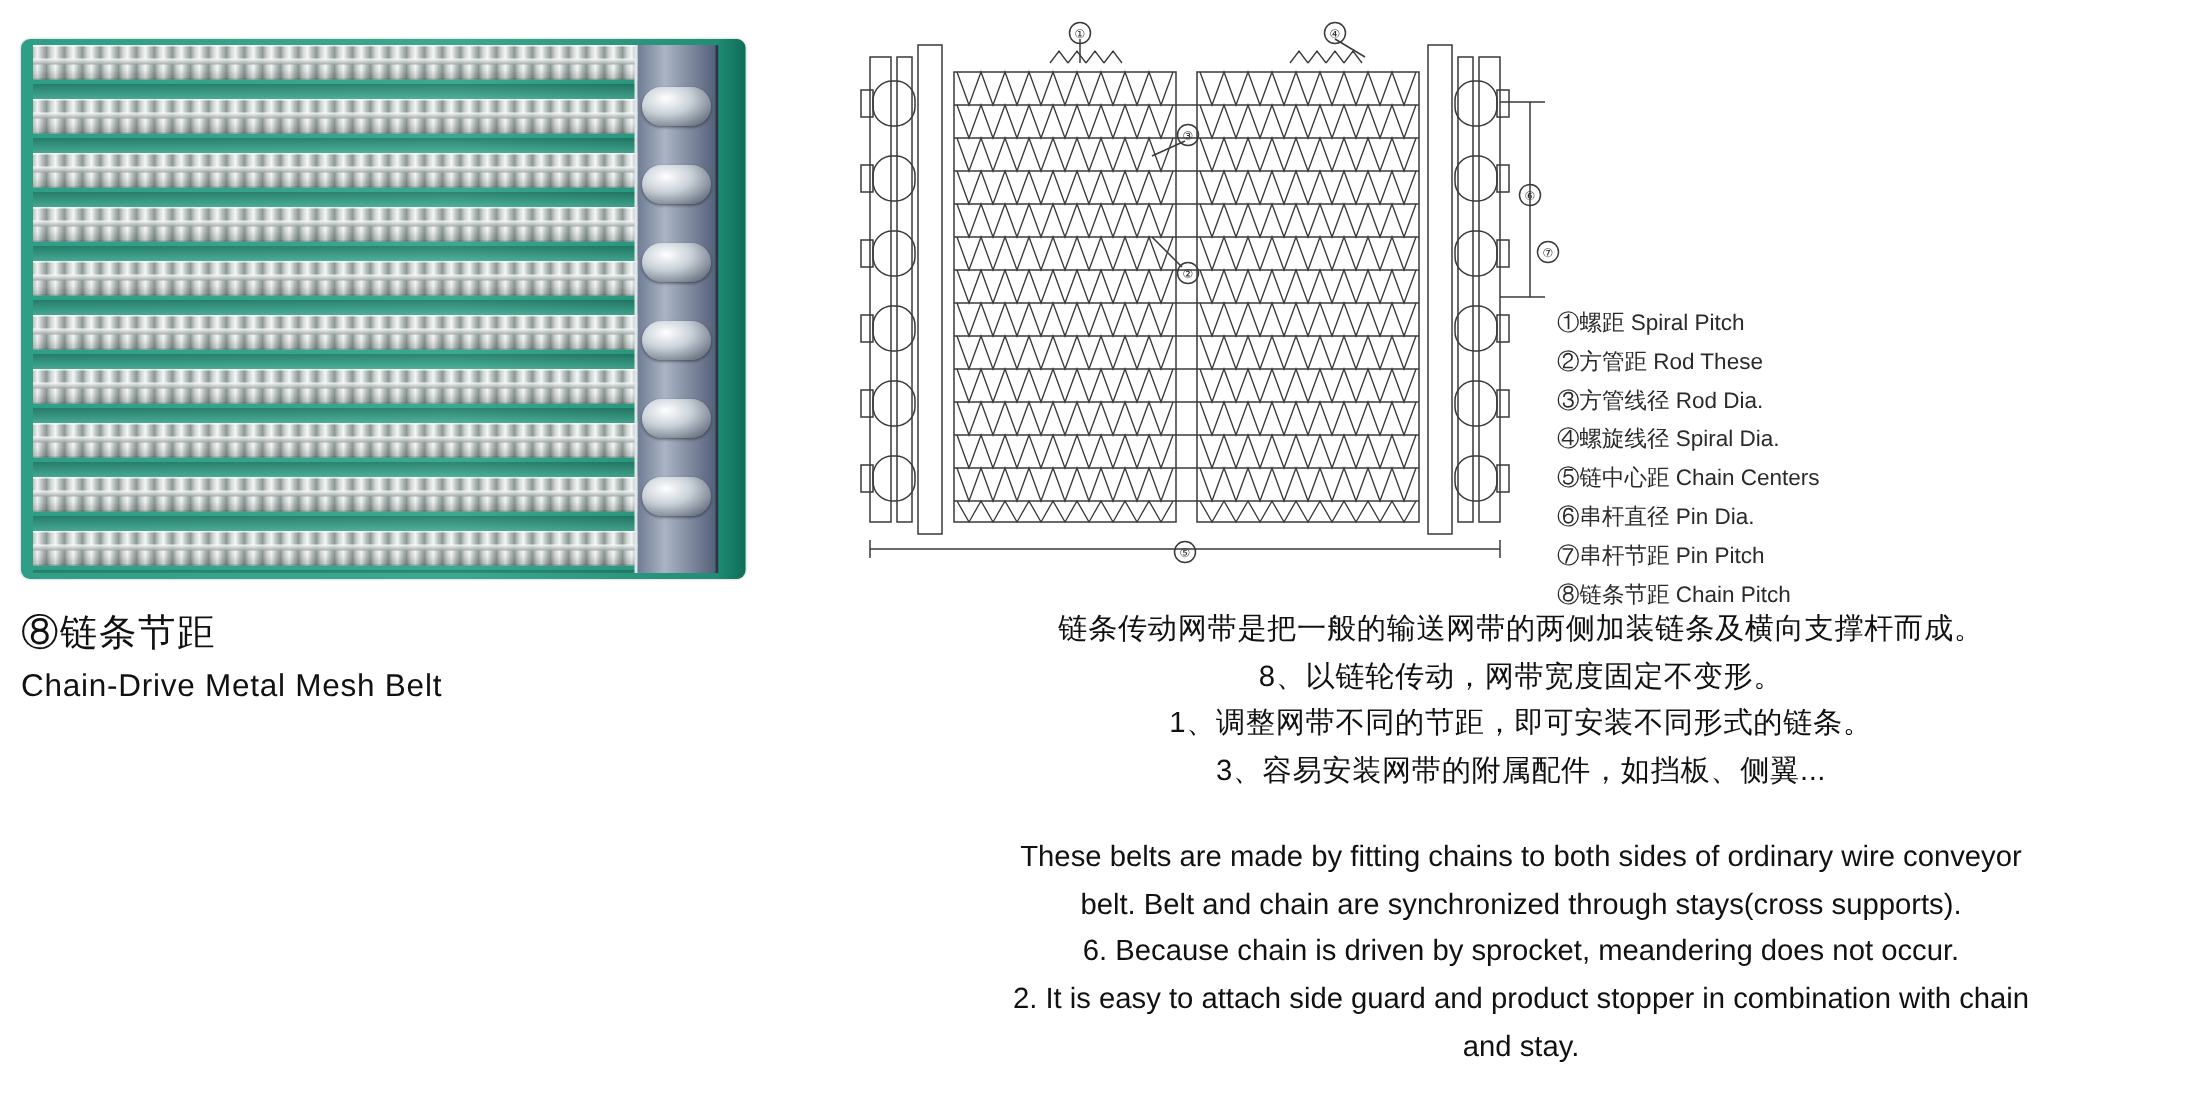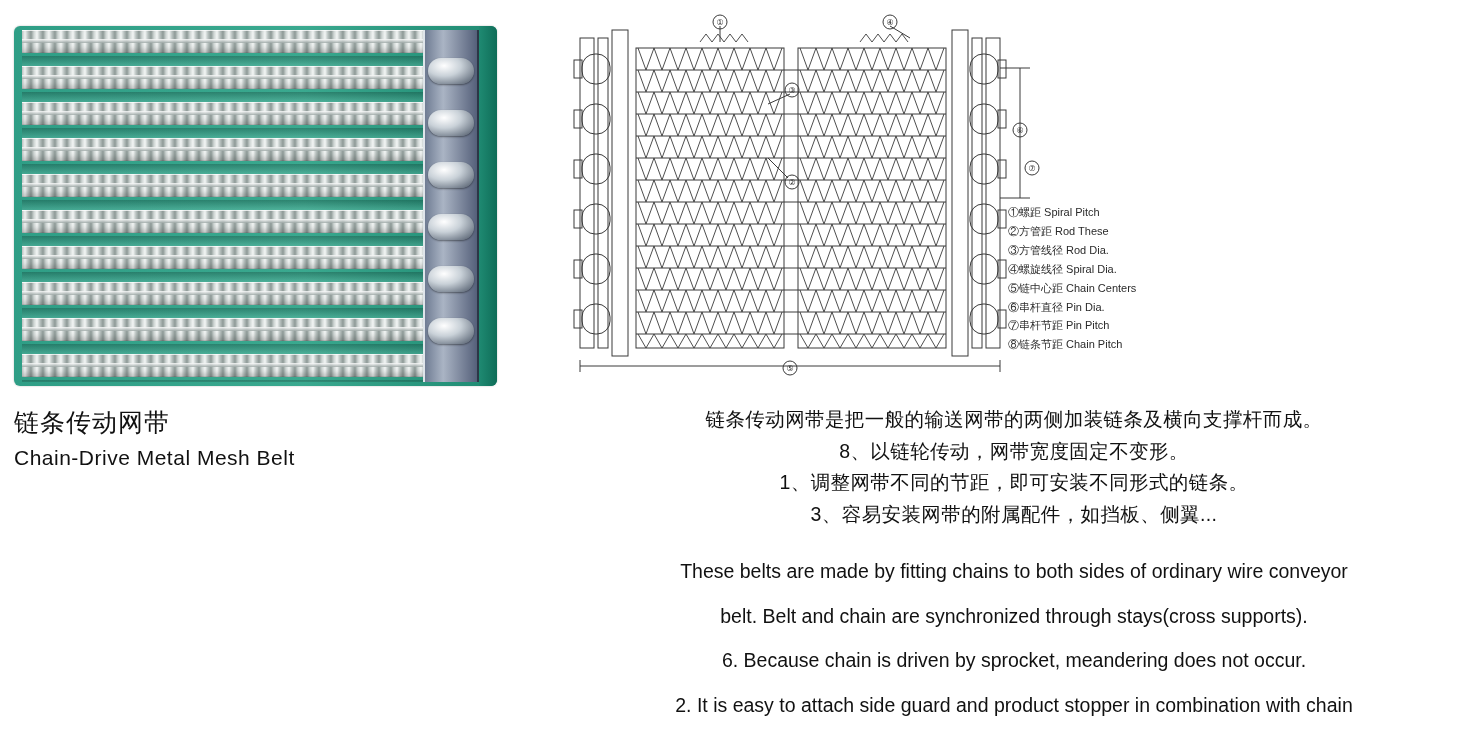--- a/index.html
+++ b/index.html
@@ -122,24 +122,24 @@
     top: 8px;
     width: 890px;
   }
   .drawing-wrap {
     position: relative;
     width: 880px;
     height: 390px;
   }
   .legend {
     position: absolute;
-    left: 448px;
+    left: 478px;
     top: 195px;
     width: 200px;
-    font-size: 11px;
+    font-size: 15px;
     line-height: 1.72;
     color: #2a2a2a;
   }
   .legend div {
     white-space: nowrap;
   }
   .text-block {
     margin-top: 6px;
     padding-left: 18px;
     text-align: center;
@@ -149,21 +149,21 @@
     line-height: 1.62;
     color: #111;
     letter-spacing: .4px;
   }
   .en-para {
     margin-top: 26px;
     font-size: 19.5px;
     line-height: 1.62;
     color: #111;
   }
-  .en-para p { margin: 13px; }
+  .en-para p { margin: 0; }
   .cn-para p { margin: 0; }
 </style>
 </head>
 <body>
 
 <div class="page">
 
   <div class="left-col">
     <div class="photo-frame">
       <div class="mesh-area">
@@ -213,21 +213,21 @@
         <div class="chain-link" style="top:28px"></div>
         <div class="chain-link" style="top:80px"></div>
         <div class="chain-link" style="top:132px"></div>
         <div class="chain-link" style="top:184px"></div>
         <div class="chain-link" style="top:236px"></div>
         <div class="chain-link" style="top:288px"></div>
       </div>
       <div class="edge-strip"></div>
     </div>
     <div class="caption">
-      <div class="cn">链条传动网带</div>
+      <div class="cn">⑧链条节距</div>
       <div class="en">Chain-Drive Metal Mesh Belt</div>
     </div>
   </div>
 
   <div class="right-col">
 
     <div class="drawing-wrap">
       <svg width="880" height="390" viewBox="0 0 880 390">
         <g stroke="#3a3a3a" fill="none" stroke-width="1">
 

